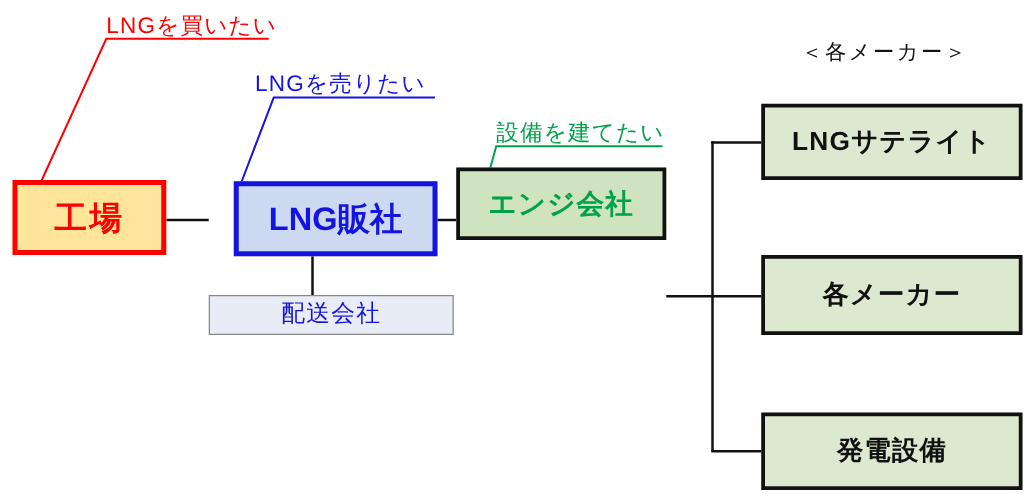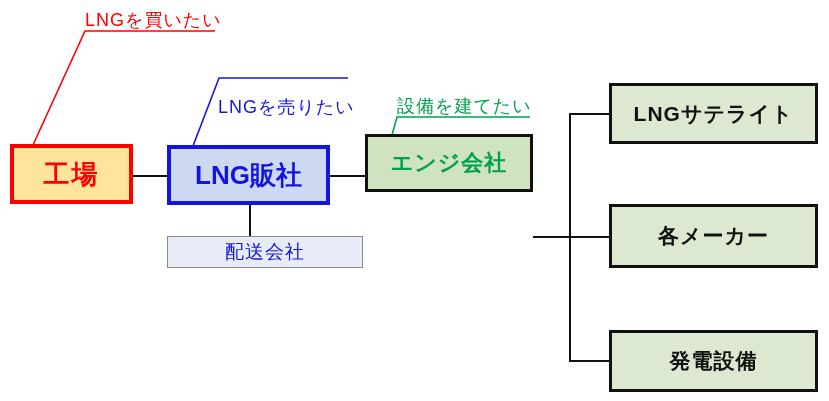--- a/index.html
+++ b/index.html
@@ -40,20 +40,21 @@
   }
 
   
   .node.dealer {
     background: #ccd9f0;
     border: 4px solid #1414e0;
     color: #1414e0;
     font-weight: bold;
     font-size: 26px;
     letter-spacing: 0px;
+    margin-left: 20px;
   }
 
   
   .node.engineering {
     background: #cfe3c0;
     border: 3px solid #111111;
     color: #00a14b;
     font-weight: bold;
     font-size: 22px;
     letter-spacing: 1px;
@@ -129,24 +130,25 @@
 
     <polyline points="215,31 85,31 33,145" fill="none" stroke="#fe0000" stroke-width="1.6"></polyline>
 
     <polyline points="348,78 219,78 193,146" fill="none" stroke="#1414e0" stroke-width="1.6"></polyline>
 
     <polyline points="530,117 397,117 389,146" fill="none" stroke="#00a14b" stroke-width="1.6"></polyline>
   </svg>
 
   <div class="callout-text red" style="left:85px; top:8px;">LNGを買いたい</div>
 
-  <div class="callout-text blue" style="left:218px; top:55px;margin-top:40px;">LNGを売りたい</div>
+  <div class="callout-text blue" style="left:204px; top:55px;">LNGを売りたい</div>
 
   <div class="callout-text green" style="left:397px; top:94px;">設備を建てたい</div>
 
+  <div class="section-label" style="left:641px; top:30px;">＜各メーカー＞</div>
 
   <div class="line-h" style="left:133px; top:175px; width:34px;"></div>
 
   <div class="line-h" style="left:330px; top:175px; width:35px;"></div>
 
   <div class="line-v" style="left:249px; top:205px; height:31px;"></div>
 
   <div class="line-h" style="left:533px; top:236px; width:37px;"></div>
   <div class="line-v" style="left:569px; top:113px; height:248px;"></div>
   <div class="line-h" style="left:569px; top:113px; width:41px;"></div>

